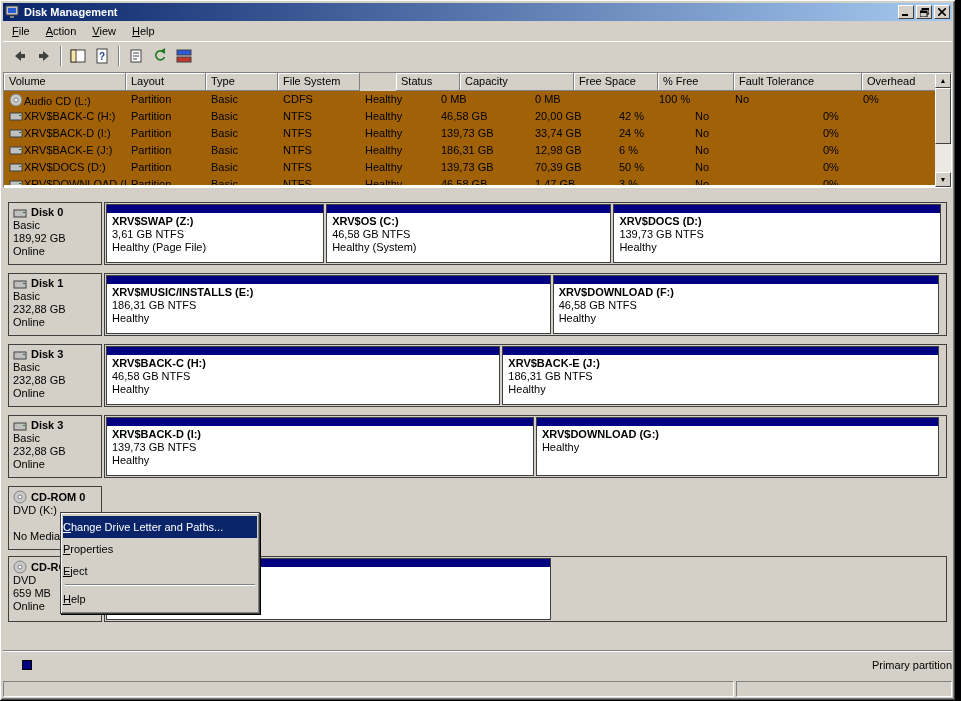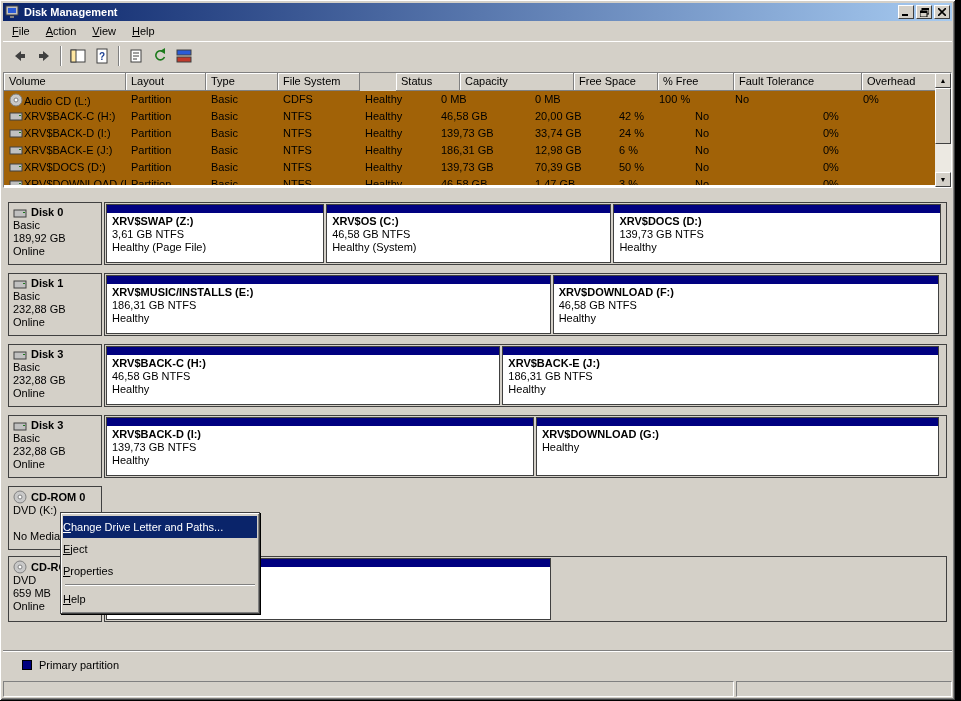--- a/index.html
+++ b/index.html
@@ -66,21 +66,21 @@
   .part { background: #fff; border: 1px solid #404040; overflow: hidden; flex: none; }
   .part-stripe { height: 8px; }
   .part-body { padding: 2px 5px; }
   .p-label { font-weight: bold; line-height: 13px; white-space: nowrap; }
   .p-size, .p-status { line-height: 13px; white-space: nowrap; }
 
   
   .legendline { position: absolute; left: 3px; top: 650px; width: 949px; height: 2px;
     border-top: 1px solid #808080; border-bottom: 1px solid #ffffff; }
   .legend { position: absolute; left: 3px; top: 655px; width: 949px; height: 20px;
-    display: flex; align-items: center; padding-left: 19px; gap: 7px; }
+    display: flex; align-items: center; padding-left: 19px; gap: 7px; justify-content: space-between; }
   .swatch { width: 10px; height: 10px; border: 1px solid #000; }
   .statusbar { position: absolute; left: 3px; top: 679px; width: 949px; height: 18px;
     display: flex; gap: 2px; align-items: stretch; padding-top: 2px; }
   .sb-panel { border: 1px solid; border-color: #808080 #ffffff #ffffff #808080; }
   .sb-panel.left { flex: 1; }
   .sb-panel.right { width: 216px; }
 
   
   .ctxmenu { position: absolute; left: 60px; top: 512px; width: 200px; z-index: 50;
     background: #d4d0c8; border: 1px solid #404040; padding: 3px 2px;
@@ -487,19 +487,19 @@
     <span>Primary partition</span>
   </div>
 
   <div class="statusbar">
     <div class="sb-panel left"></div>
     <div class="sb-panel right"></div>
   </div>
 
   <div class="ctxmenu" id="ctxmenu">
       <div class="ctx-item hl"><u>C</u>hange Drive Letter and Paths...</div>
+      <div class="ctx-item"><u>P</u>roperties</div>
       <div class="ctx-item"><u>E</u>ject</div>
-      <div class="ctx-item"><u>P</u>roperties</div>
       <div class="ctx-sep"></div>
       <div class="ctx-item"><u>H</u>elp</div>
     </div>
 
 </div>
 
 </body></html>

